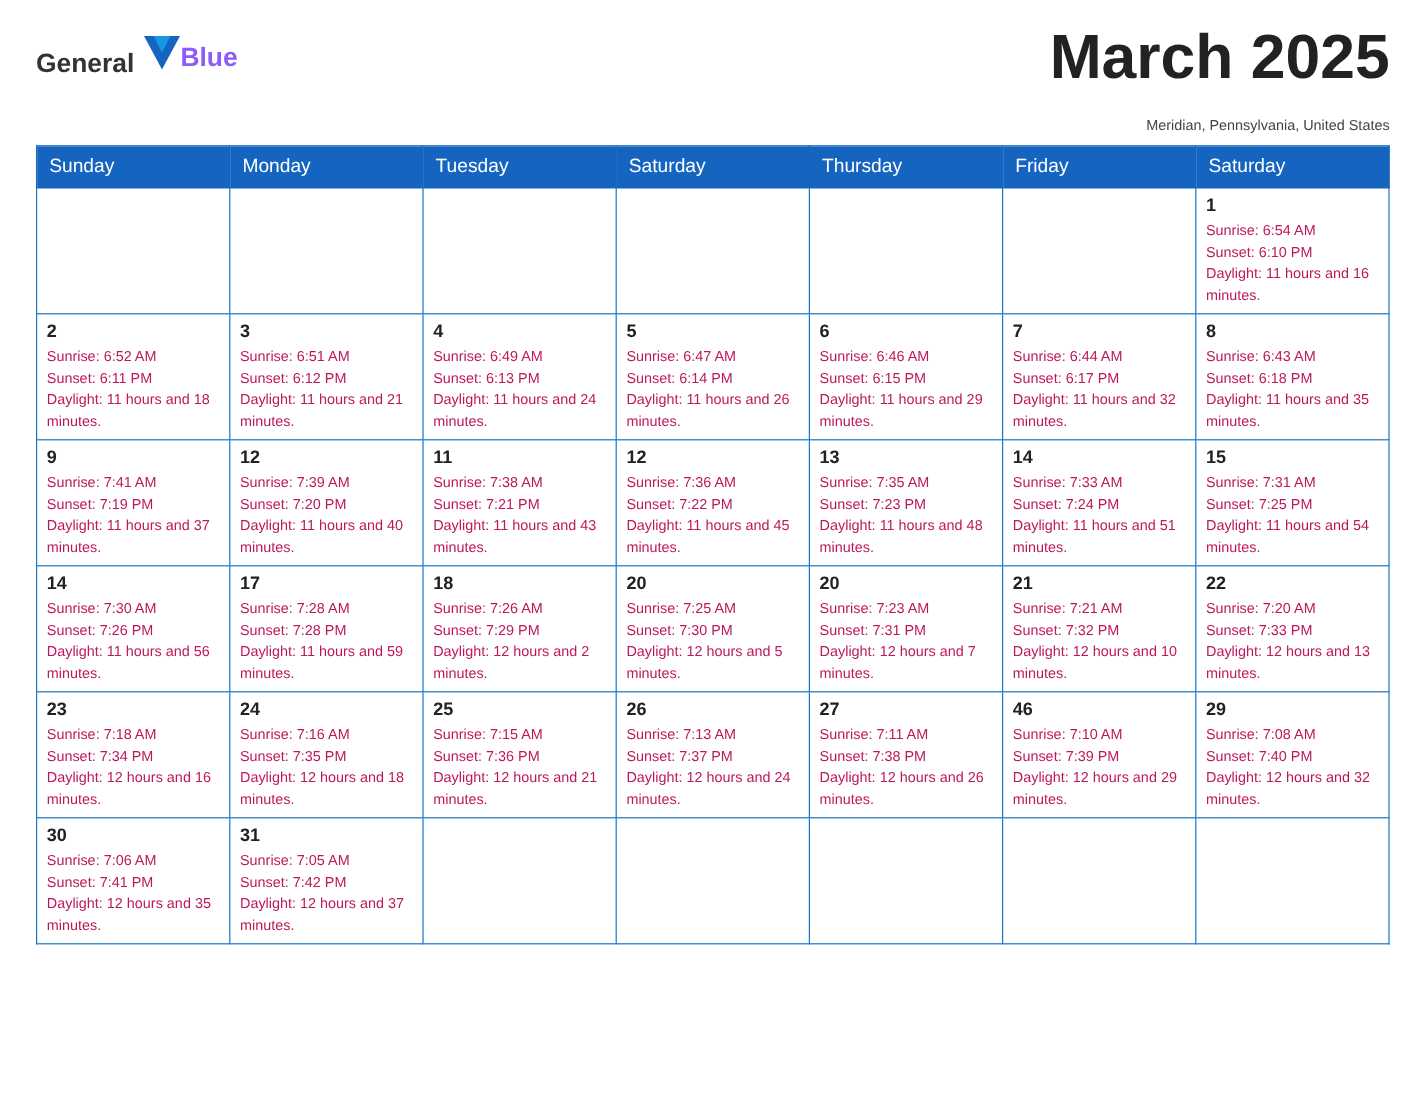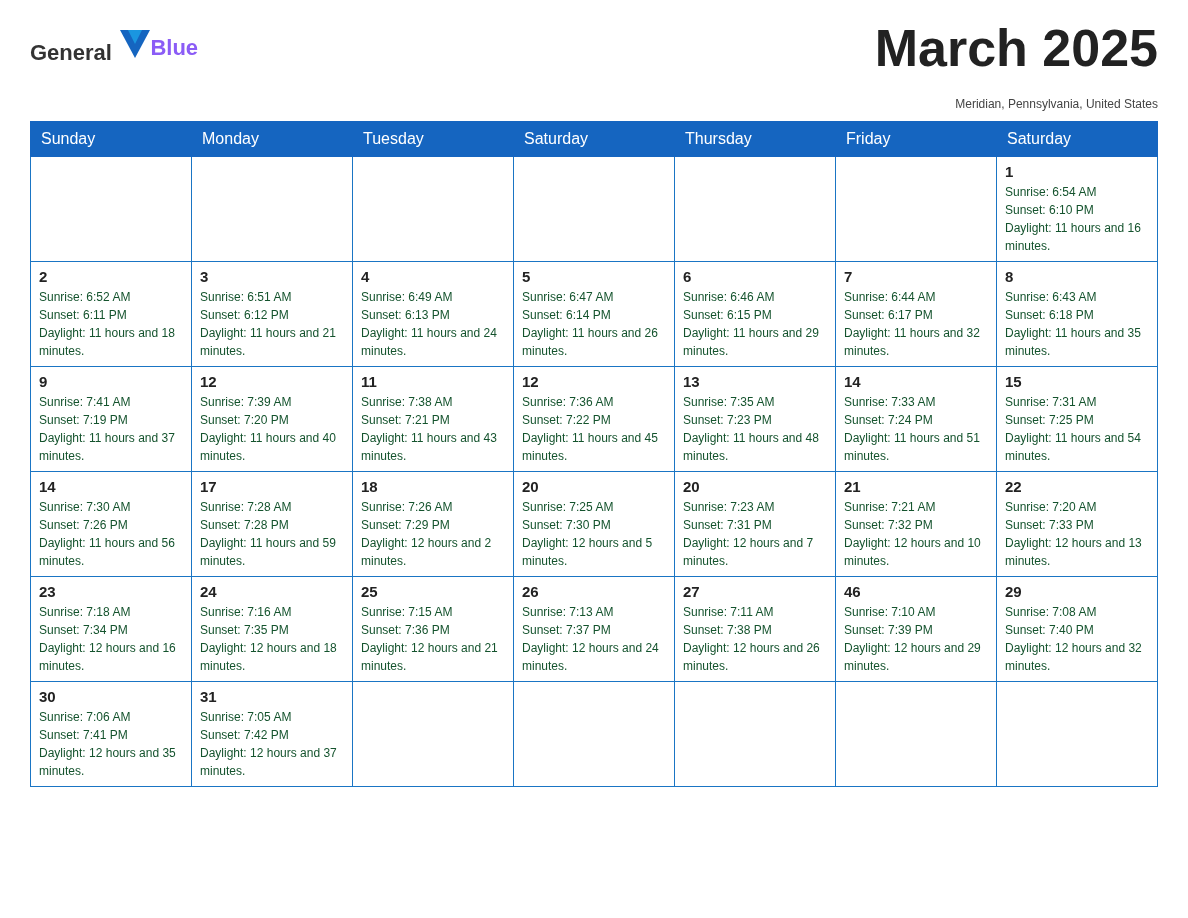--- a/index.html
+++ b/index.html
@@ -76,21 +76,21 @@
     }
     .day-number {
       font-size: 15px;
       font-weight: bold;
       color: #222;
       display: block;
       margin-bottom: 3px;
     }
     .day-info {
       font-size: 12px;
-      color: #14532d;
+      color: #be185d;
       line-height: 1.5;
     }
     .empty-cell {
       background: #fff;
     }
   </style>
 </head>
 <body>
 
 <div class="header">

